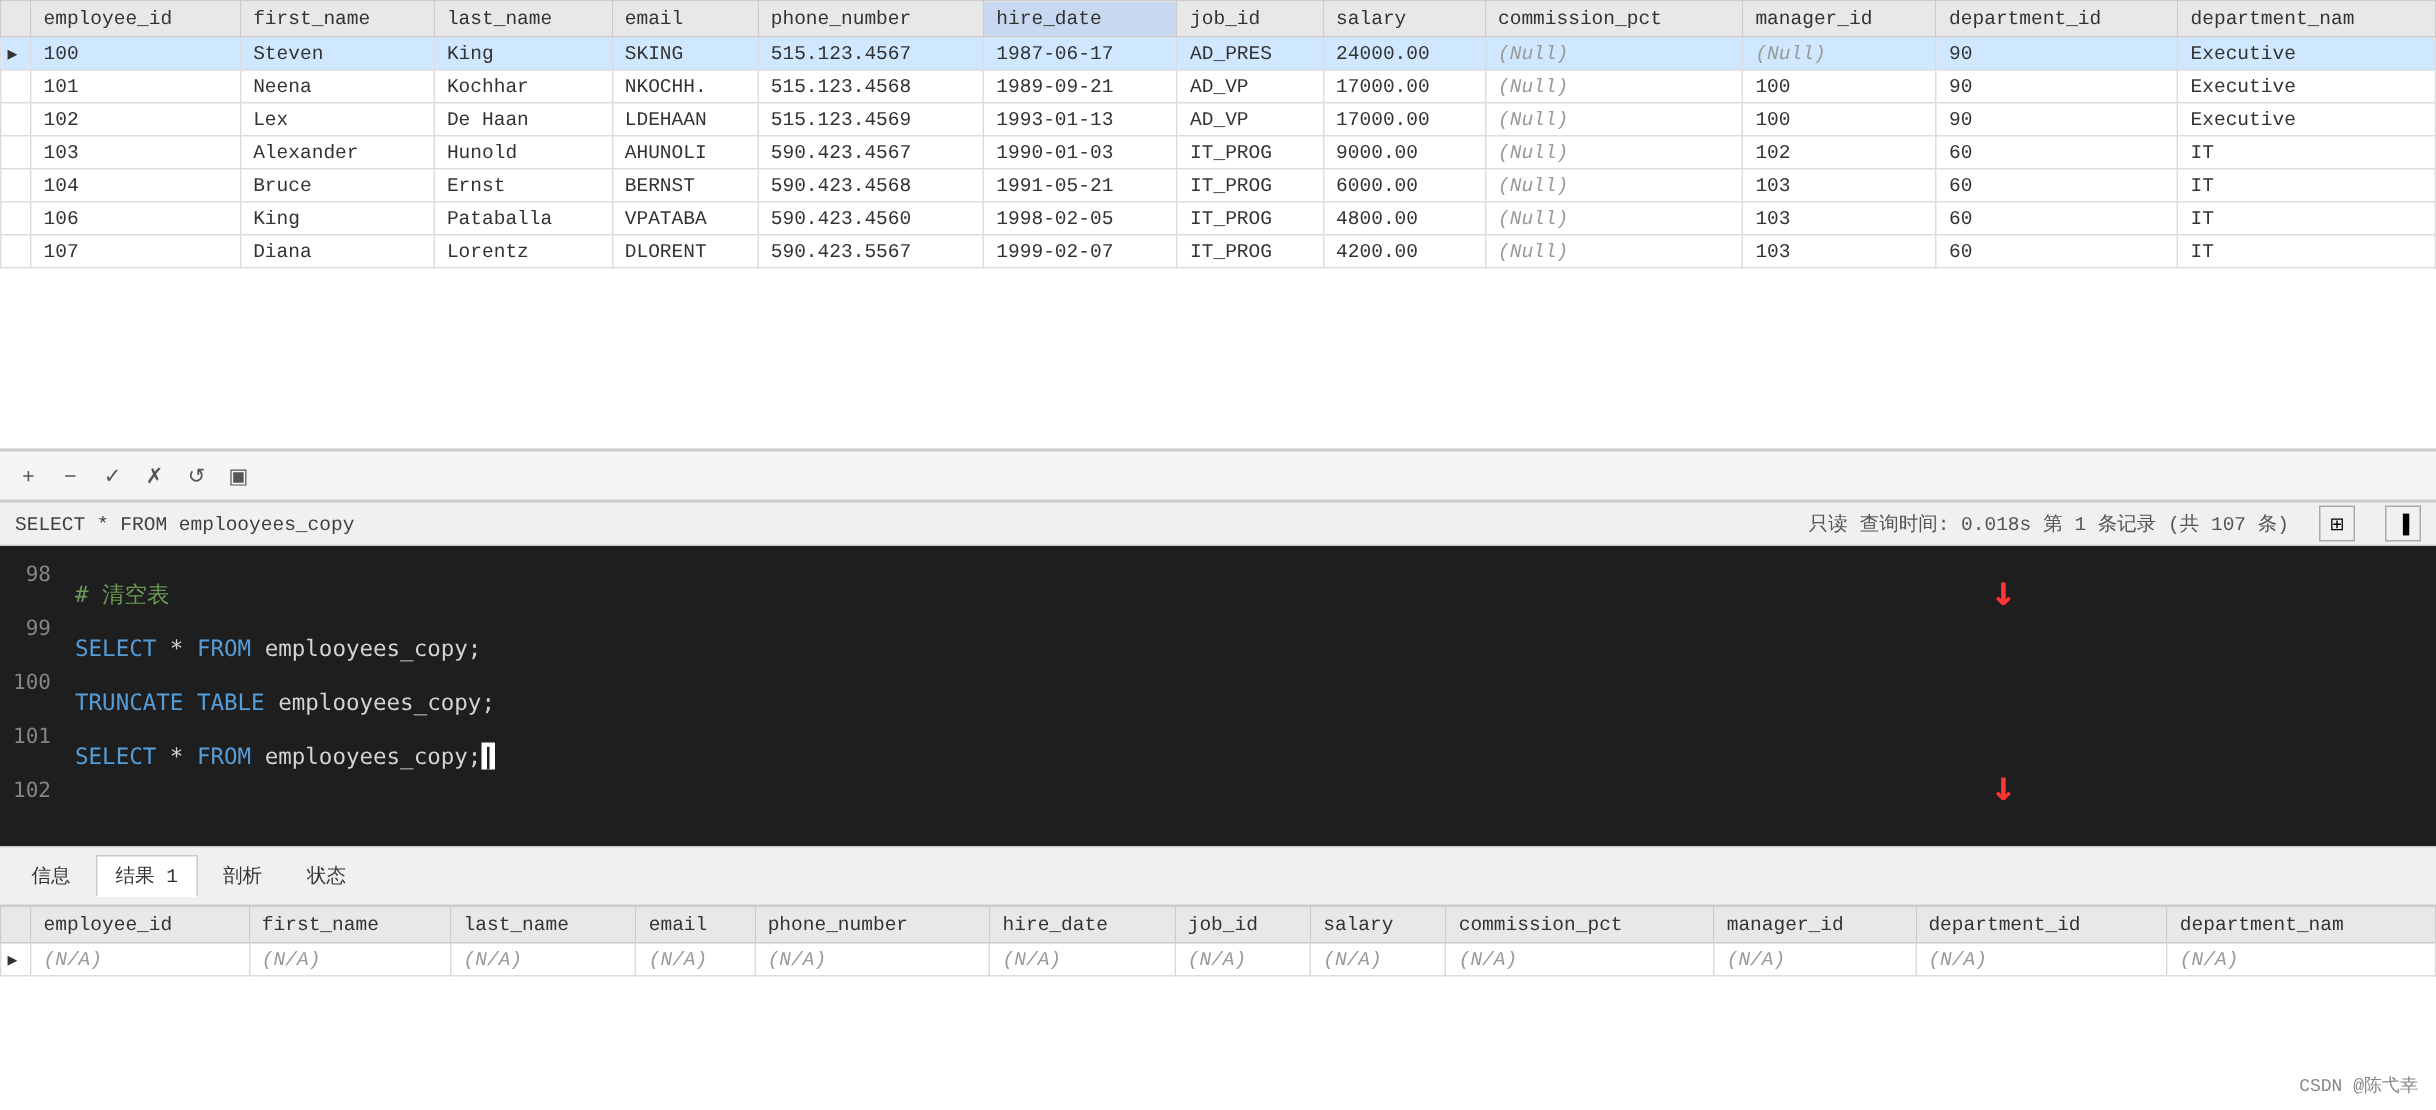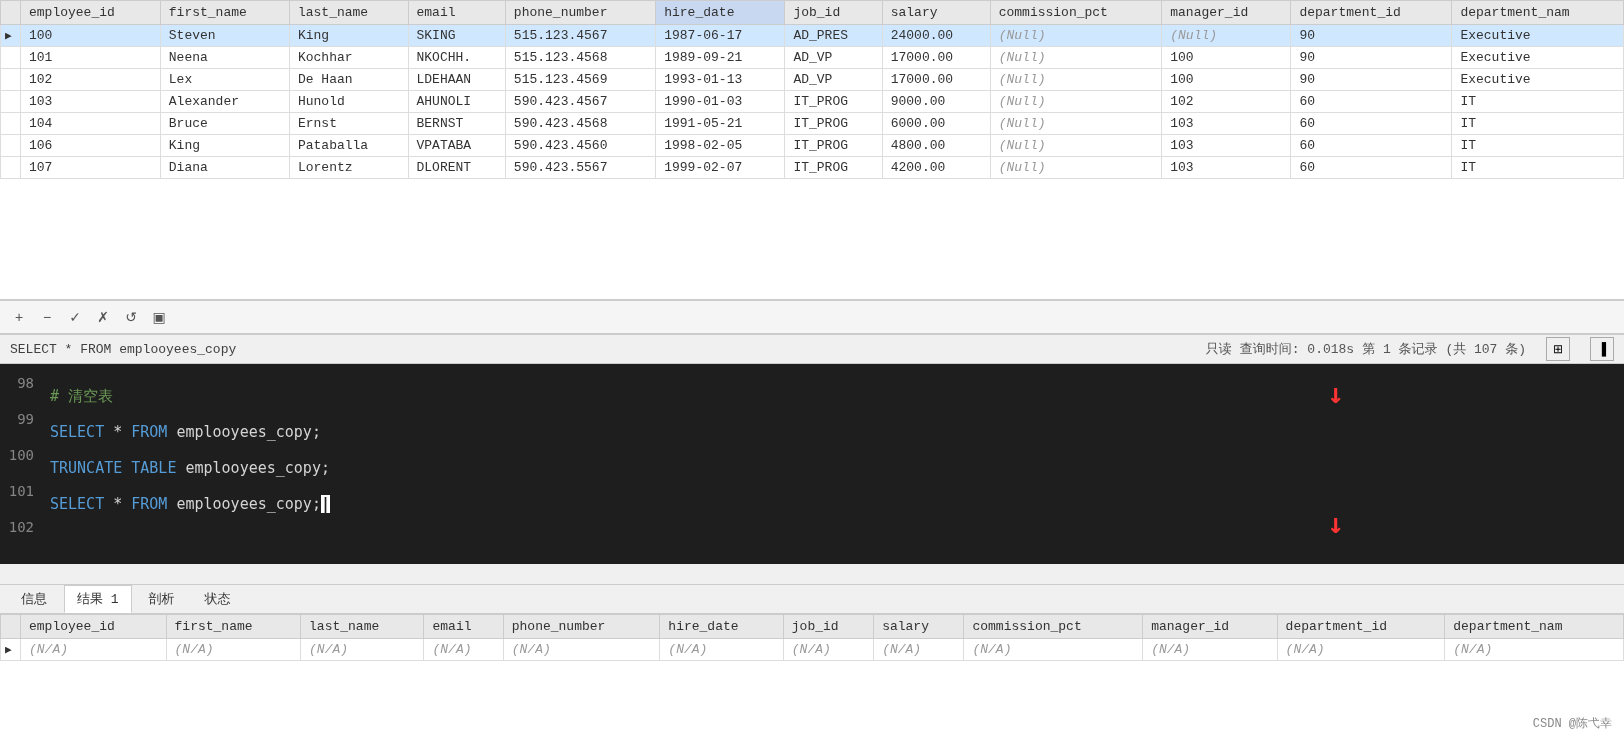--- a/index.html
+++ b/index.html
@@ -166,24 +166,23 @@
     .kw-blue { color: #569cd6; }
     .txt-comment { color: #6a9955; }
 
     
     .bottom-tabs {
       background: #f0f0f0;
       border-top: 1px solid #ccc;
       border-bottom: 1px solid #ccc;
       display: flex;
       align-items: center;
-      height: 30px;
+      height: 40px;
       padding: 0 8px;
       gap: 4px;
-      margin-top: 20px;
     }
 
     .tab-item {
       padding: 4px 12px;
       cursor: pointer;
       font-size: 13px;
       border: 1px solid transparent;
       background: none;
       color: #333;
     }

